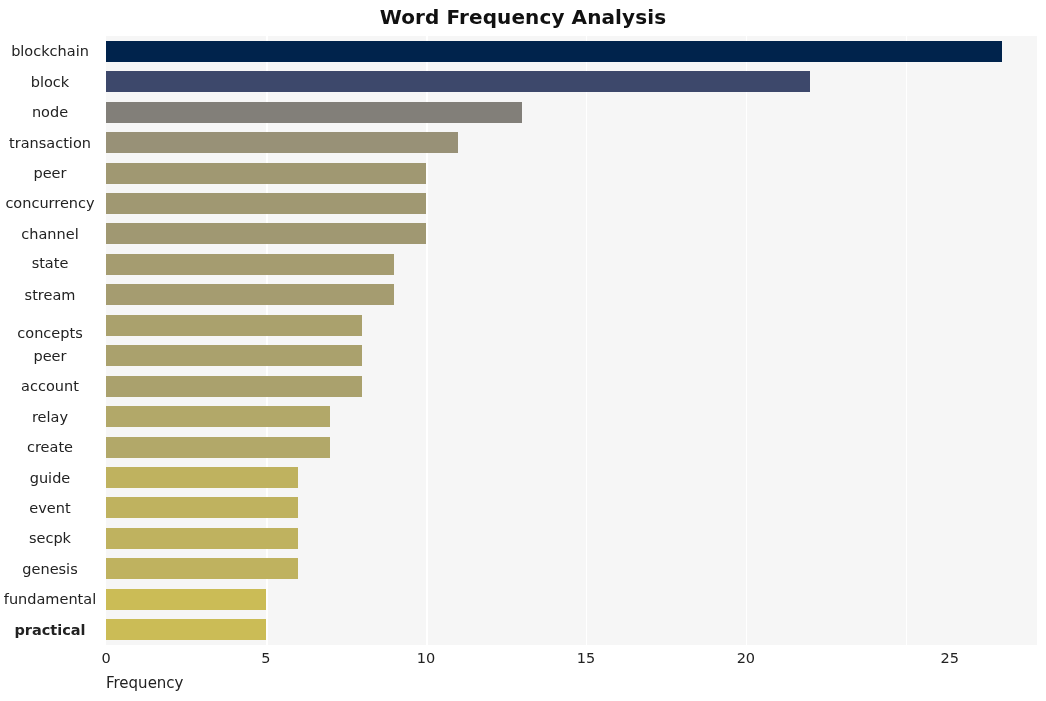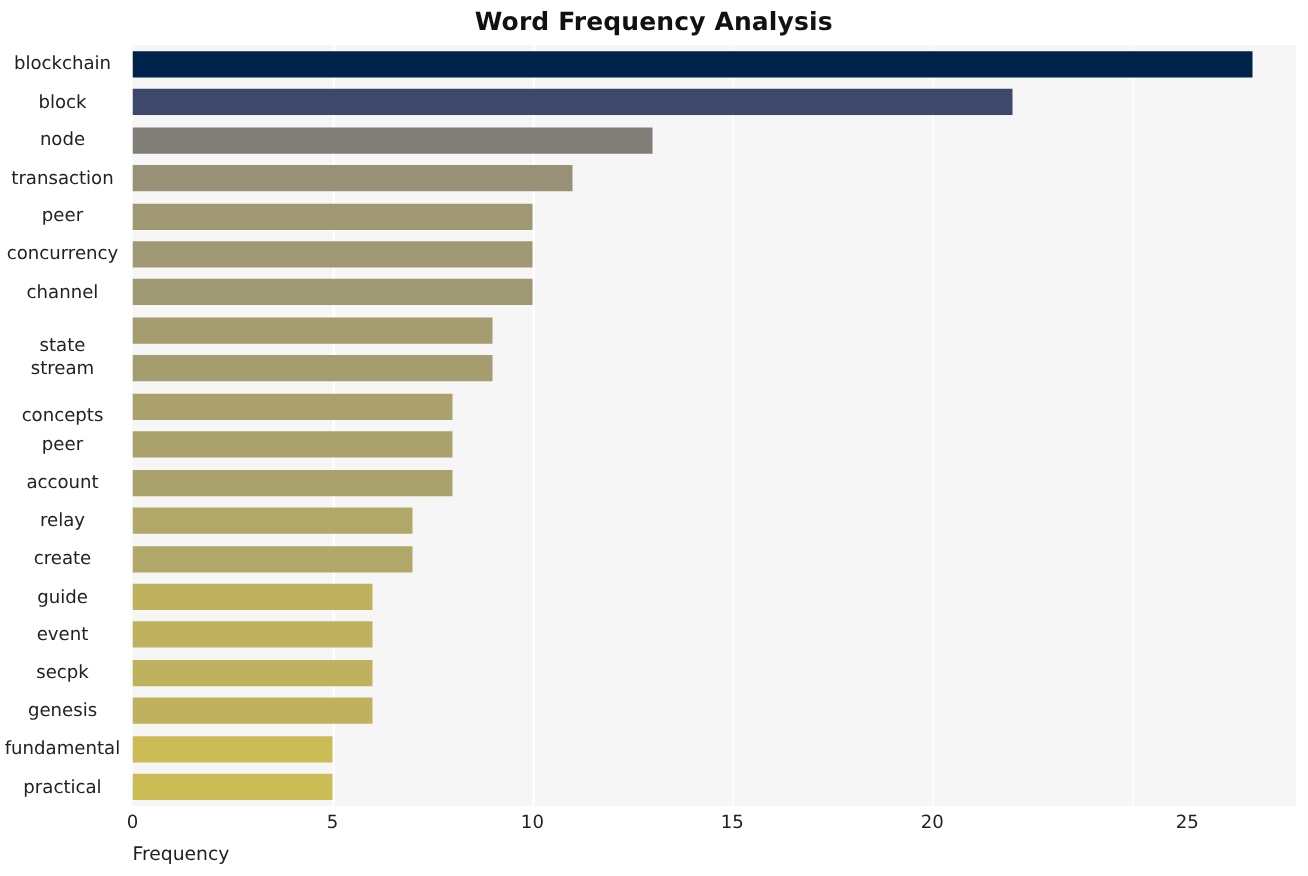--- a/index.html
+++ b/index.html
@@ -141,33 +141,33 @@
   </div>
 
   <div id="y-ticks">
       <div class="ytick" style="top: 8.225px;">blockchain</div>
       <div class="ytick" style="top: 38.675px;">block</div>
       <div class="ytick" style="top: 69.125px;">node</div>
       <div class="ytick" style="top: 99.575px;">transaction</div>
       <div class="ytick" style="top: 130.025px;">peer</div>
       <div class="ytick" style="top: 160.475px;">concurrency</div>
       <div class="ytick" style="top: 190.925px;">channel</div>
-      <div class="ytick" style="top: 234px; margin-left: 28px;">state</div>
+      <div class="ytick" style="top: 220px; margin-left: 28px;">state</div>
       <div class="ytick" style="top: 251.825px;">stream</div>
       <div class="ytick" style="top: 290px; padding-left: 20px;">concepts</div>
       <div class="ytick" style="top: 312.725px;">peer</div>
       <div class="ytick" style="top: 343.175px;">account</div>
       <div class="ytick" style="top: 373.625px;">relay</div>
       <div class="ytick" style="top: 404.075px;">create</div>
       <div class="ytick" style="top: 434.525px;">guide</div>
       <div class="ytick" style="top: 464.975px;">event</div>
       <div class="ytick" style="top: 495.425px; margin-left: 24px;">secpk</div>
       <div class="ytick" style="top: 525.875px;">genesis</div>
       <div class="ytick" style="top: 556.325px;">fundamental</div>
-      <div class="ytick" style="top: 586.775px;">practical</div>
+      <div class="ytick" style="top: 586.775px; font-weight: bold;">practical</div>
     </div>
 
   <div id="x-ticks">
       <div class="xtick" style="left: 0px;">0</div>
       <div class="xtick" style="left: 159.966px;">5</div>
       <div class="xtick" style="left: 319.931px;">10</div>
       <div class="xtick" style="left: 479.897px;">15</div>
       <div class="xtick" style="left: 639.863px;">20</div>
       <div class="xtick" style="left: 799.828px; margin-left: 44px;">25</div>
     </div>

